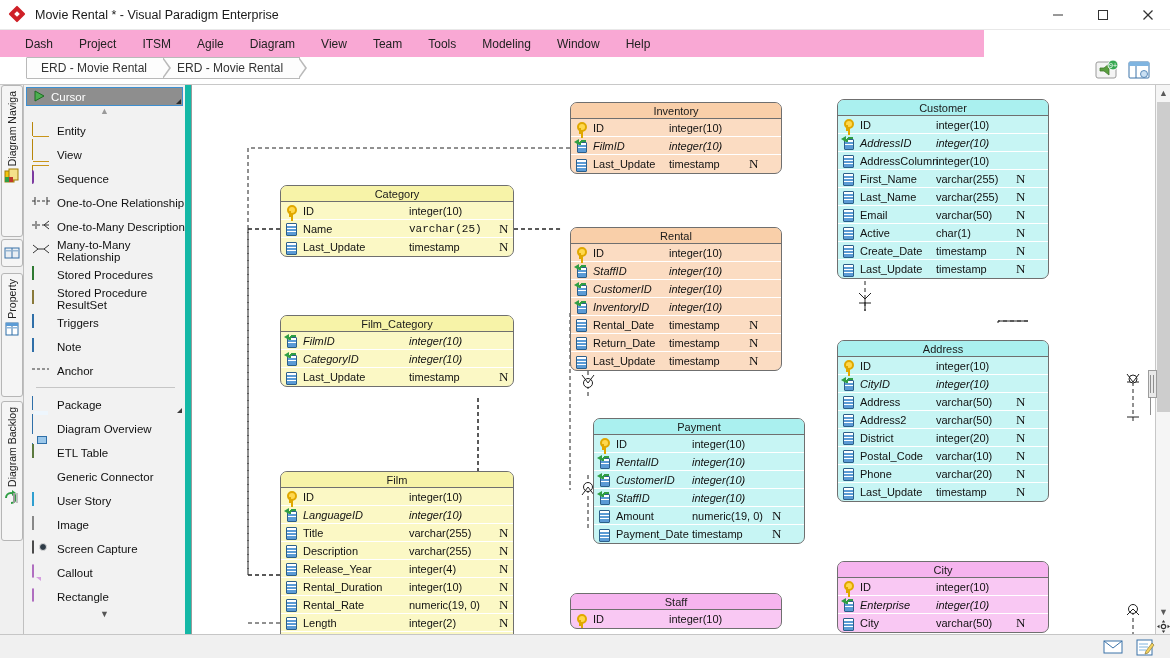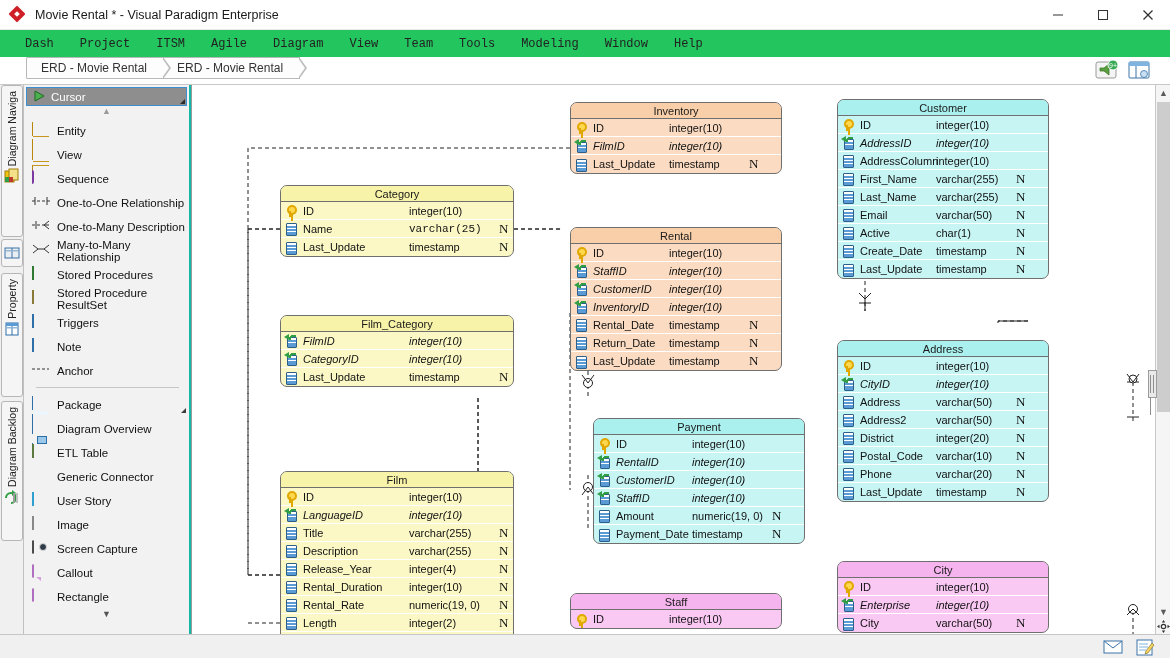--- a/index.html
+++ b/index.html
@@ -32,22 +32,22 @@
   .title-text { margin-left:9px; font-size:12.5px; color:#1a1a1a; }
   .win-btns { margin-left:auto; display:flex; height:30px; }
   .win-btn {
     width:45px; height:30px; display:flex; align-items:center; justify-content:center;
     color:#333; font-size:13px;
   }
   .win-btn svg { display:block; }
 
   
   .menubar {
-    position:absolute; left:0; top:30px; width:1170px; height:27px;
-    background:#22c55e; display:flex; align-items:center; padding-left:12px;font-family:Liberation Mono, monospace;
+    position:absolute; left:0; top:30px; width:984px; height:27px;
+    background:#f9a8d4; display:flex; align-items:center; padding-left:12px;
   }
   .menu-item {
     padding:4px 13px; font-size:12px; color:#222; white-space:nowrap;
   }
 
   
   .crumbbar {
     position:absolute; left:0; top:57px; width:1170px; height:28px;
     background:#ffffff; border-bottom:1px solid #c8c8c8;padding-left:40px;
   }
@@ -87,21 +87,21 @@
   .vtab-label {
     writing-mode:vertical-rl; transform:rotate(180deg);
     font-size:10.5px; color:#222; white-space:nowrap;
     margin:5px auto 2px auto; display:block; text-align:center;
   }
   .vtab-ico { width:18px; height:18px; margin:0 auto 3px auto; display:block; }
 
   
   .palette {
     position:absolute; left:24px; top:85px; width:167px; height:549px;
-    background:#f2f2f2; border-right:2px solid #14b8a6;
+    background:#f2f2f2; border-right:6px solid #14b8a6;
     overflow:hidden;
   }
   .pal-cursor {
     position:relative; margin:2px 2px 0 2px; height:19px;
     background:#8e8e8e; border:1px solid #3d8fd1;
     display:flex; align-items:center; padding-left:6px; color:#fff; font-size:11.5px;
   }
   .pal-cursor .corner { position:absolute; right:1px; bottom:1px; width:0;height:0;
     border-left:5px solid transparent; border-bottom:5px solid #2b2b2b; }
   .pal-scroll-up { text-align:center; color:#9a9a9a; font-size:9px; line-height:11px; height:13px; }

